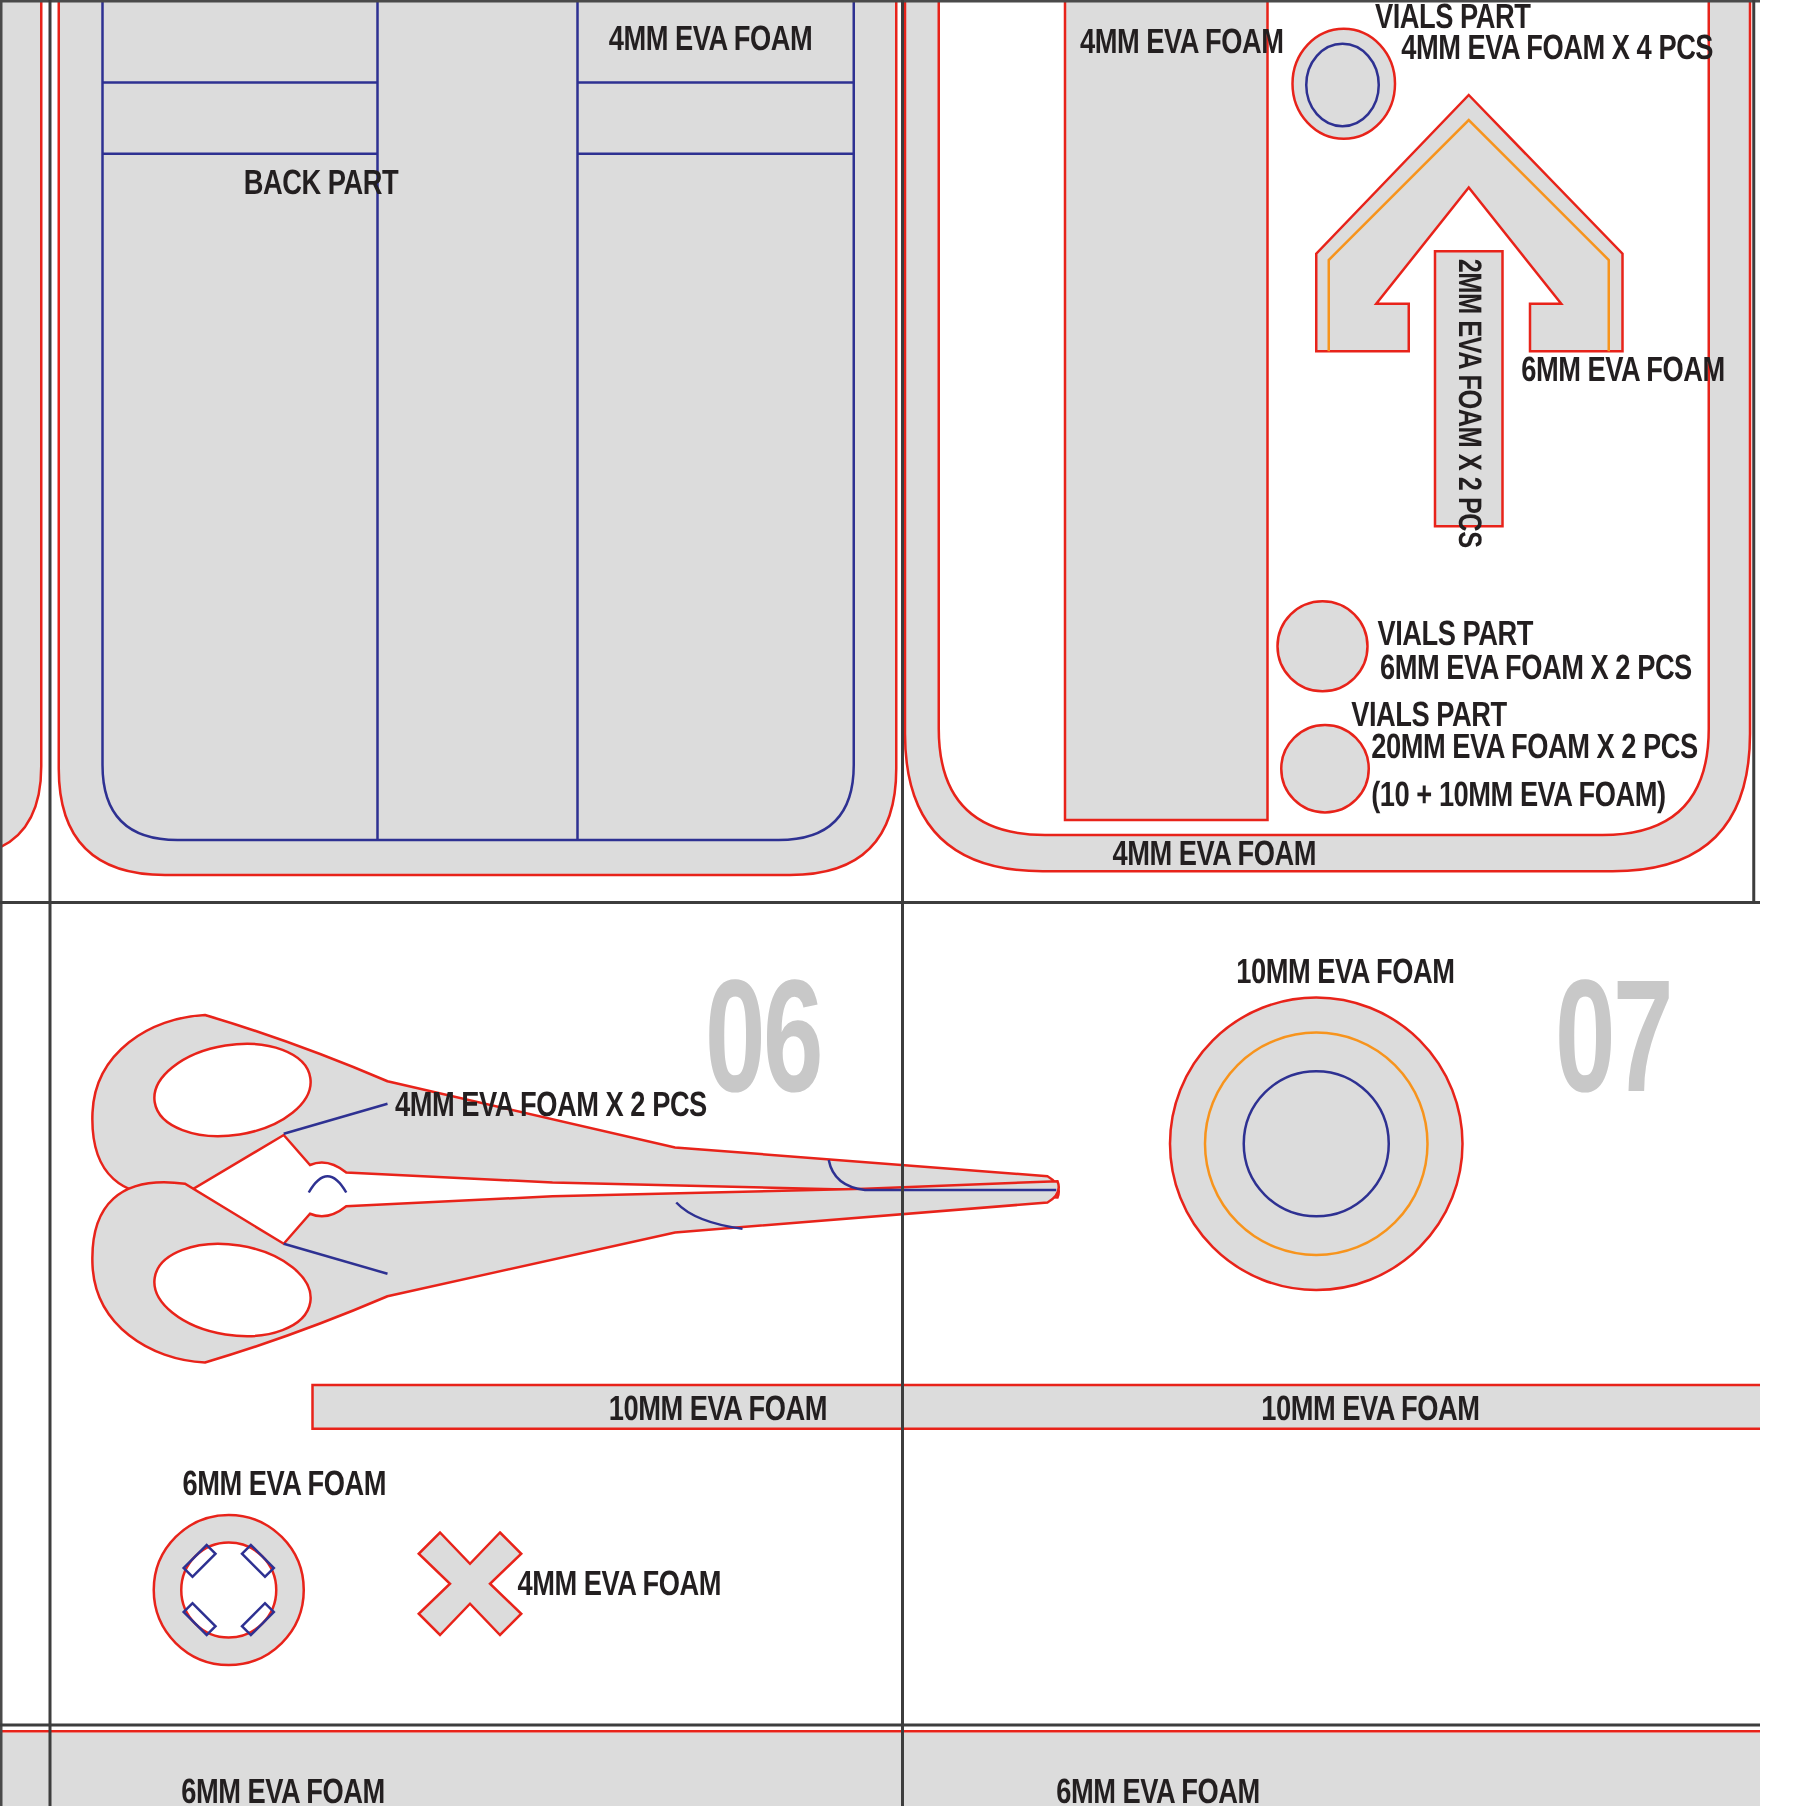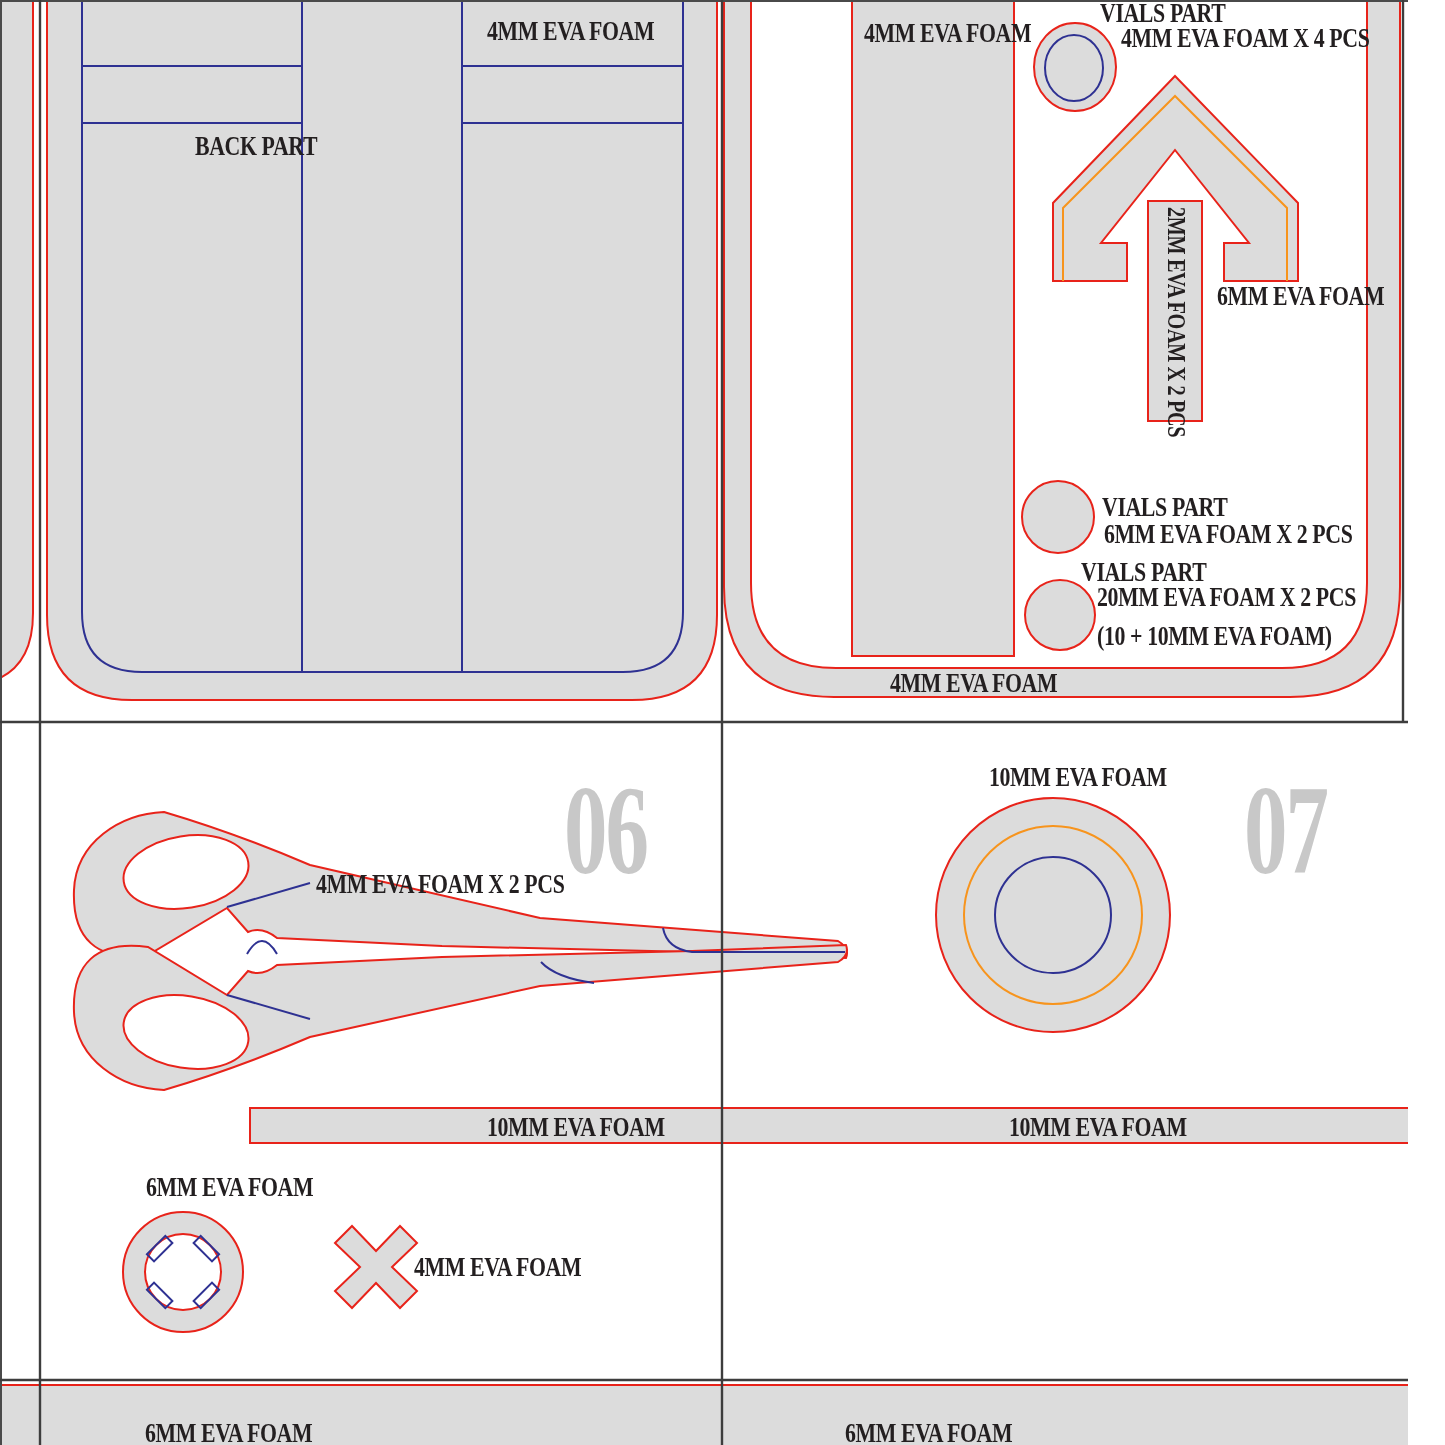--- a/index.html
+++ b/index.html
@@ -1,21 +1,21 @@
 <!DOCTYPE html>
 <html><head>
 <meta charset="utf-8">
 <style>
   html,body{margin:0;padding:0;background:#ffffff;}
   #sheet{
     position:relative;
     width:1408px;height:1445px;
     background:#ffffff;
     overflow:hidden;
-    font-family:Liberation Serif, serif;
+    font-family:Liberation Sans, sans-serif;
   }
   #vec{position:absolute;left:0;top:0;}
   .lbl{
     position:absolute;
     font-weight:bold;
     color:#231f20;
     white-space:nowrap;
     line-height:1;
     letter-spacing:-0.5px;
     font-size:28px;

